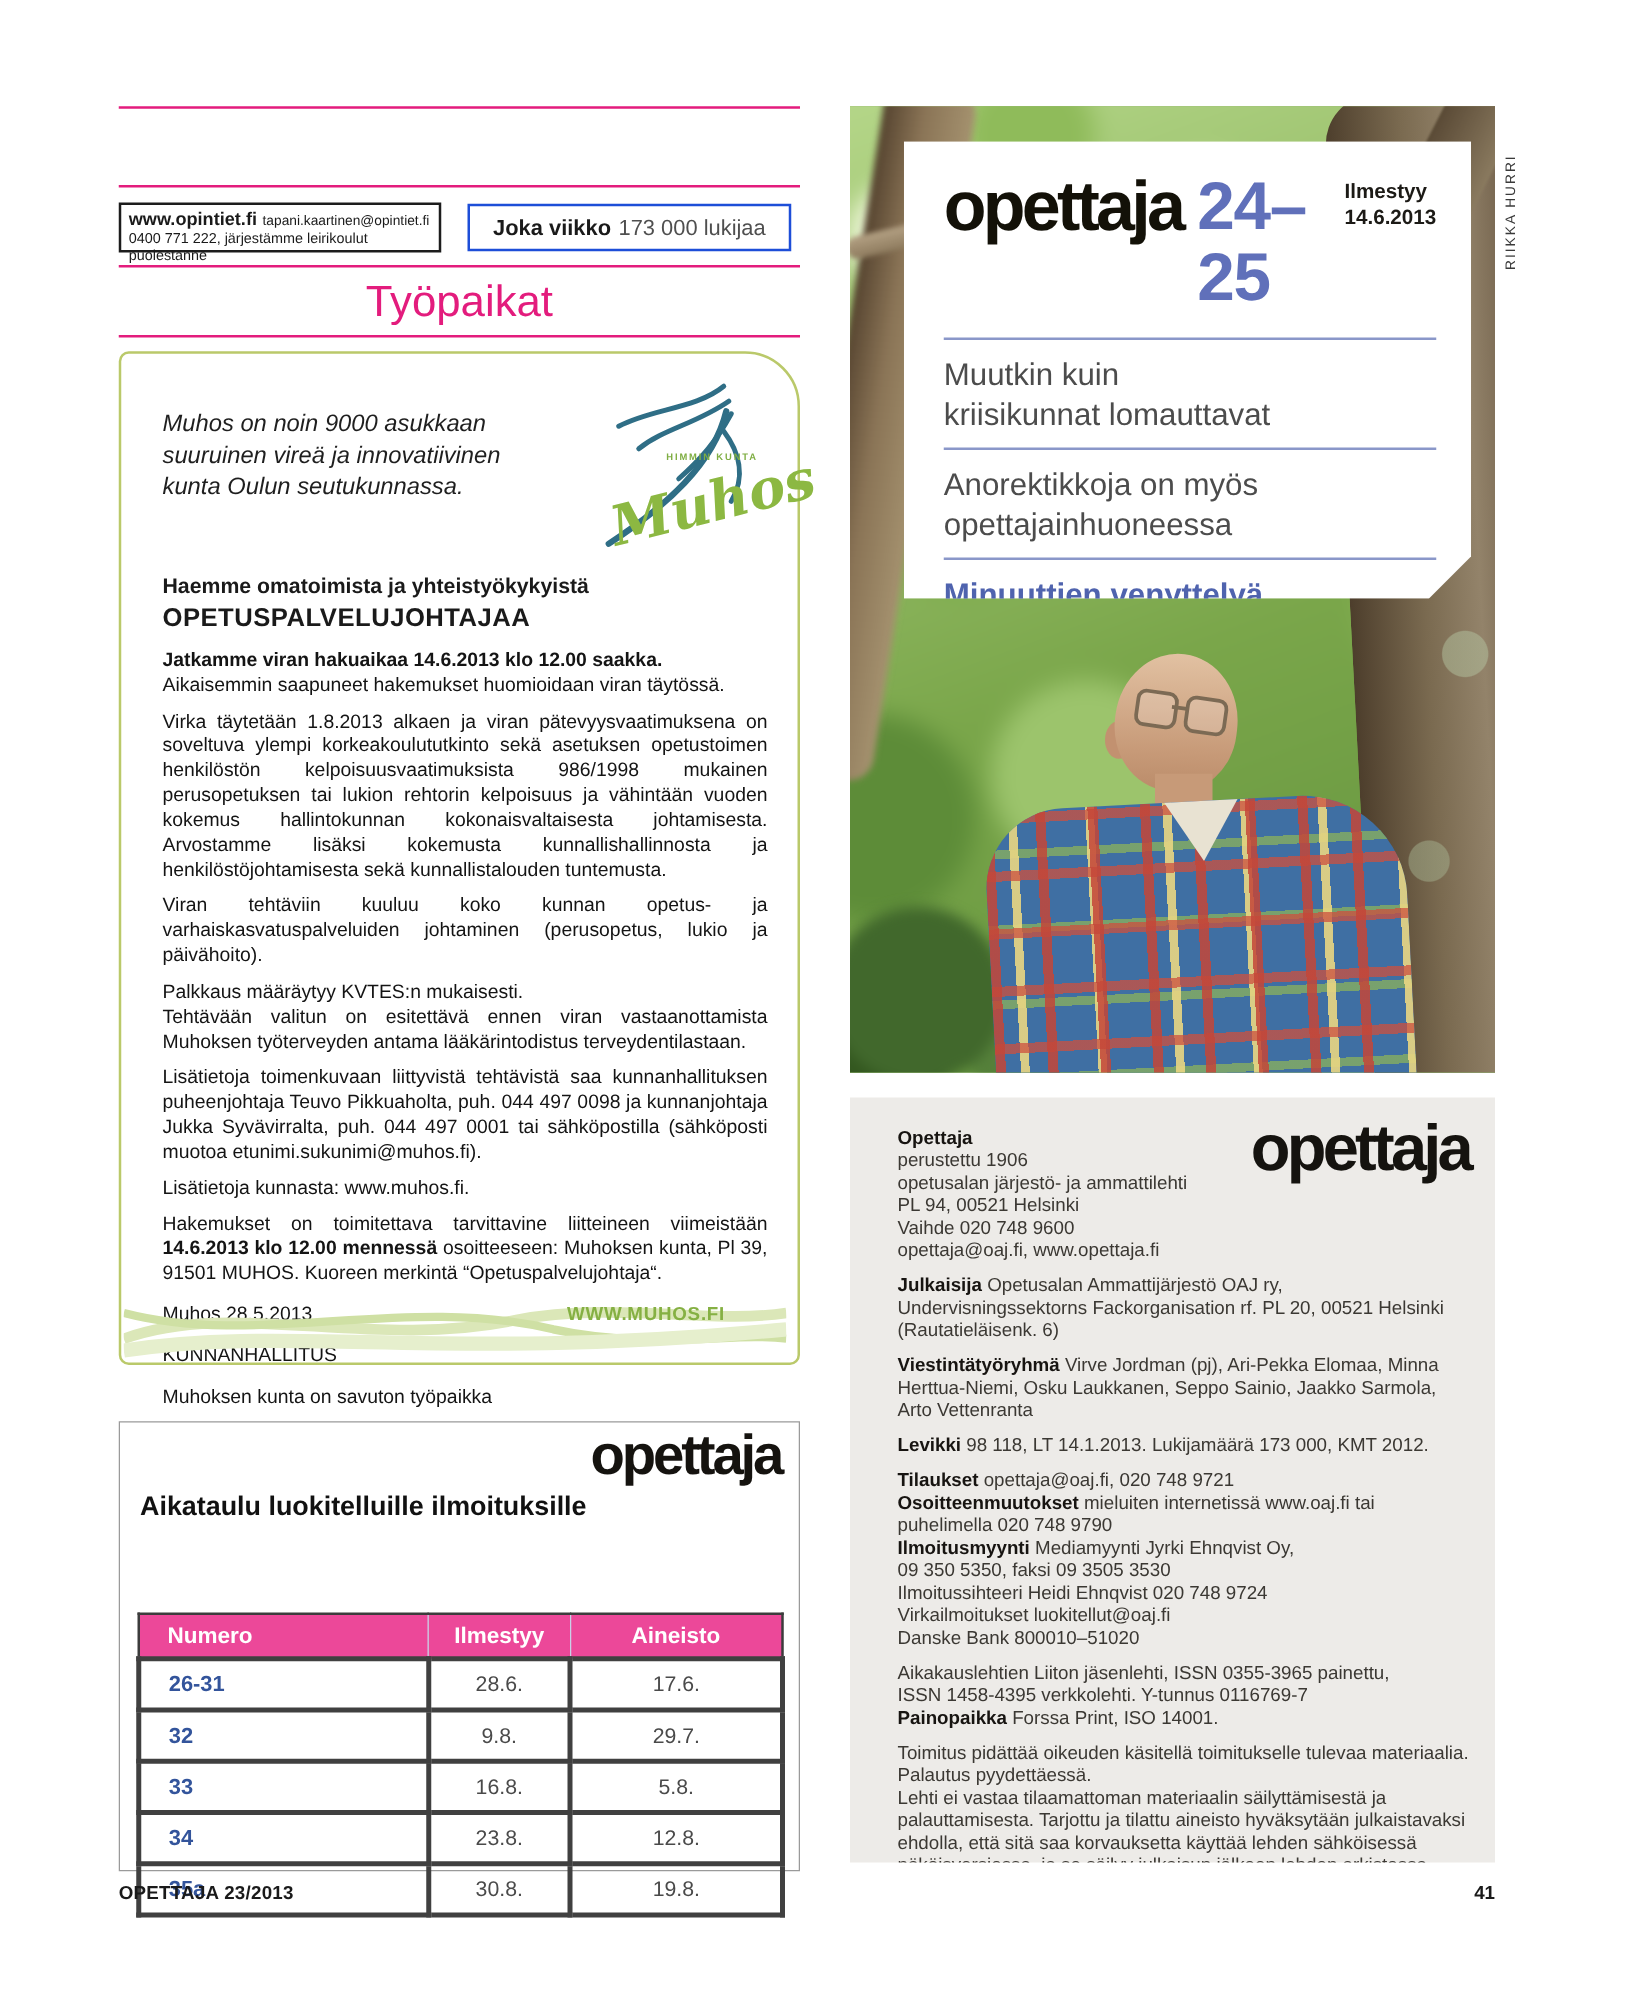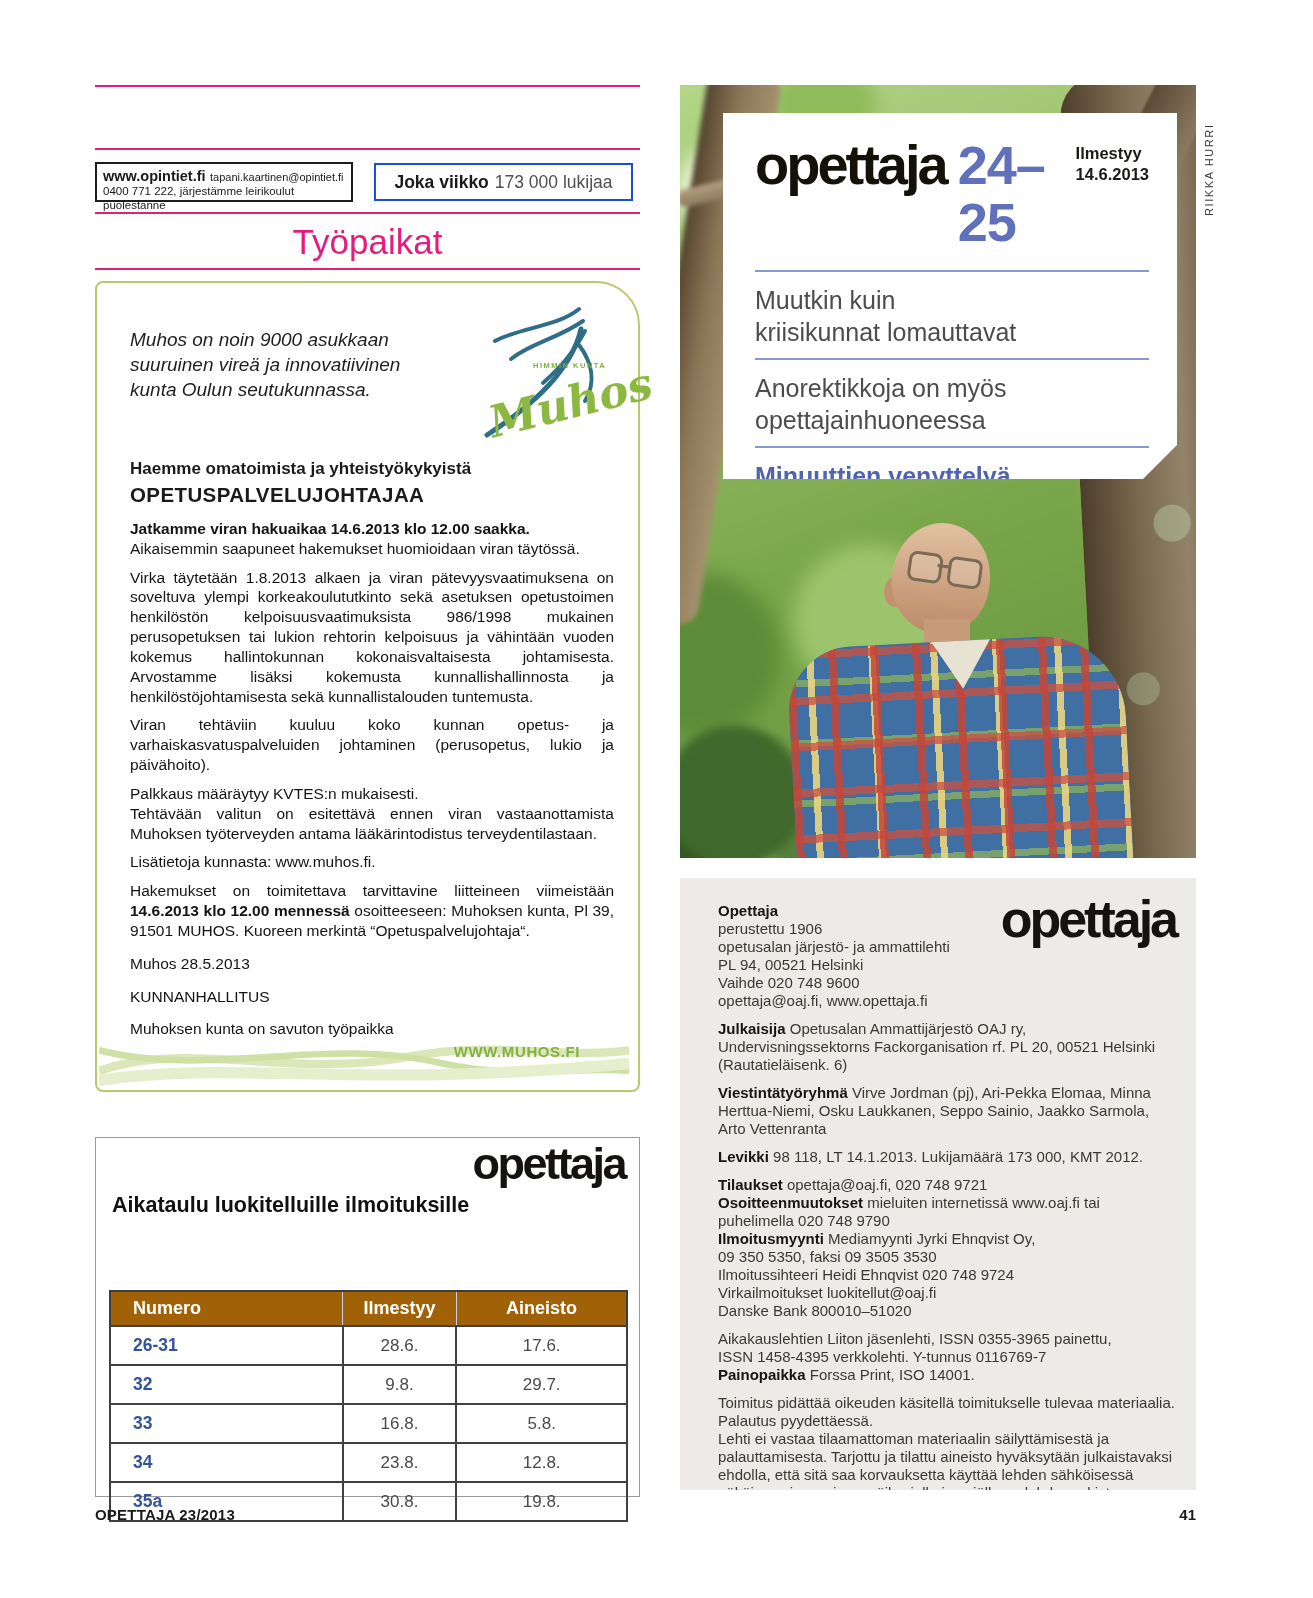--- a/index.html
+++ b/index.html
@@ -47,25 +47,25 @@
   
   .sched{position:absolute;left:95px;top:1137px;width:545px;height:360px;box-sizing:border-box;
       border:1px solid #9a9a9a;background:#fff;}
   .sched-logo{position:absolute;right:14px;top:0px;font-size:45px;font-weight:800;
       letter-spacing:-2.5px;color:#15130f;}
   .sched-title{position:absolute;left:16px;top:55px;font-size:21.5px;font-weight:700;color:#111;}
   .sched-sub{position:absolute;left:16px;top:100px;font-size:18.5px;line-height:1.38;color:#4a4a4a;}
   .sched-sub b{color:#222;}
   .sched-table{position:absolute;left:13px;top:152px;width:519px;border-collapse:collapse;
       table-layout:fixed;border:2px solid #3c3c3c;}
-  .sched-table th{background:#a16207;color:#fff;font-size:18px;font-weight:700;height:31px;
+  .sched-table th{background:#ec4899;color:#fff;font-size:18px;font-weight:700;height:31px;
       border-right:1px solid #c9cfe8;}
   .sched-table th:last-child{border-right:none;}
   .sched-table th.c1{text-align:left;padding-left:22px;}
-  .sched-table td{border:2px solid #404040;height:35px;font-size:17px;color:#4a4a4a;text-align:center;margin-top:36px;}
+  .sched-table td{border:4px solid #404040;height:35px;font-size:17px;color:#4a4a4a;text-align:center;margin-top:36px;}
   .sched-table td.c1{color:#33549b;text-align:left;padding-left:22px;font-weight:600;font-size:17.5px;}
   .colA{width:45%;} .colB{width:22%;} .colC{width:33%;}
 
   
   .footer-left{position:absolute;left:95px;top:1506px;font-weight:700;font-size:15px;letter-spacing:.2px;}
   .pageno{position:absolute;left:1146px;top:1506px;width:50px;text-align:right;font-weight:700;font-size:15px;}
 
   
   .photo{position:absolute;left:680px;top:85px;width:516px;height:773px;overflow:hidden;background:#7ca74f;}
   .foliage{position:absolute;inset:-28px;filter:blur(10px);
@@ -188,20 +188,21 @@
     <div class="ad-haemme">Haemme omatoimista ja yhteistyökykyistä</div>
     <div class="ad-title">OPETUSPALVELUJOHTAJAA</div>
 
     <div class="ad-body">
       <p><b>Jatkamme viran hakuaikaa 14.6.2013 klo 12.00 saakka.</b><br>
         <span>Aikaisemmin saapuneet hakemukset huomioidaan viran täytössä.</span></p>
       <p>Virka täytetään 1.8.2013 alkaen ja viran pätevyysvaatimuksena on soveltuva ylempi korkeakoulututkinto sekä asetuksen opetustoimen henkilöstön kelpoisuusvaatimuksista 986/1998 mukainen perusopetuksen tai lukion rehtorin kelpoisuus ja vähintään vuoden kokemus hallintokunnan kokonaisvaltaisesta johtamisesta. Arvostamme lisäksi kokemusta kunnallishallinnosta ja henkilöstöjohtamisesta sekä kunnallistalouden tuntemusta.</p>
       <p>Viran tehtäviin kuuluu koko kunnan opetus- ja varhaiskasvatuspalveluiden johtaminen (perusopetus, lukio ja päivähoito).</p>
       <p><span>Palkkaus määräytyy KVTES:n mukaisesti.</span><br>
         <span>Tehtävään valitun on esitettävä ennen viran vastaanottamista Muhoksen työterveyden antama lääkärintodistus terveydentilastaan.</span></p>
+      <p>Lisätietoja toimenkuvaan liittyvistä tehtävistä saa kunnanhallituksen puheenjohtaja Teuvo Pikkuaholta, puh. 044 497 0098 ja kunnanjohtaja Jukka Syvävirralta, puh. 044 497 0001 tai sähköpostilla (sähköposti muotoa etunimi.sukunimi@muhos.fi).</p>
       <p>Lisätietoja kunnasta: www.muhos.fi.</p>
       <p><span>Hakemukset on toimitettava tarvittavine liitteineen viimeistään</span>
         <b>14.6.2013 klo 12.00 mennessä</b>
         <span>osoitteeseen: Muhoksen kunta, Pl 39, 91501 MUHOS. Kuoreen merkintä “Opetuspalvelujohtaja“.</span></p>
       <p class="ad-sign">Muhos 28.5.2013</p>
       <p class="ad-sign">KUNNANHALLITUS</p>
       <p class="ad-sign">Muhoksen kunta on savuton työpaikka</p>
     </div>
 
     <svg class="ad-waves" viewBox="0 0 540 70" preserveAspectRatio="none">

